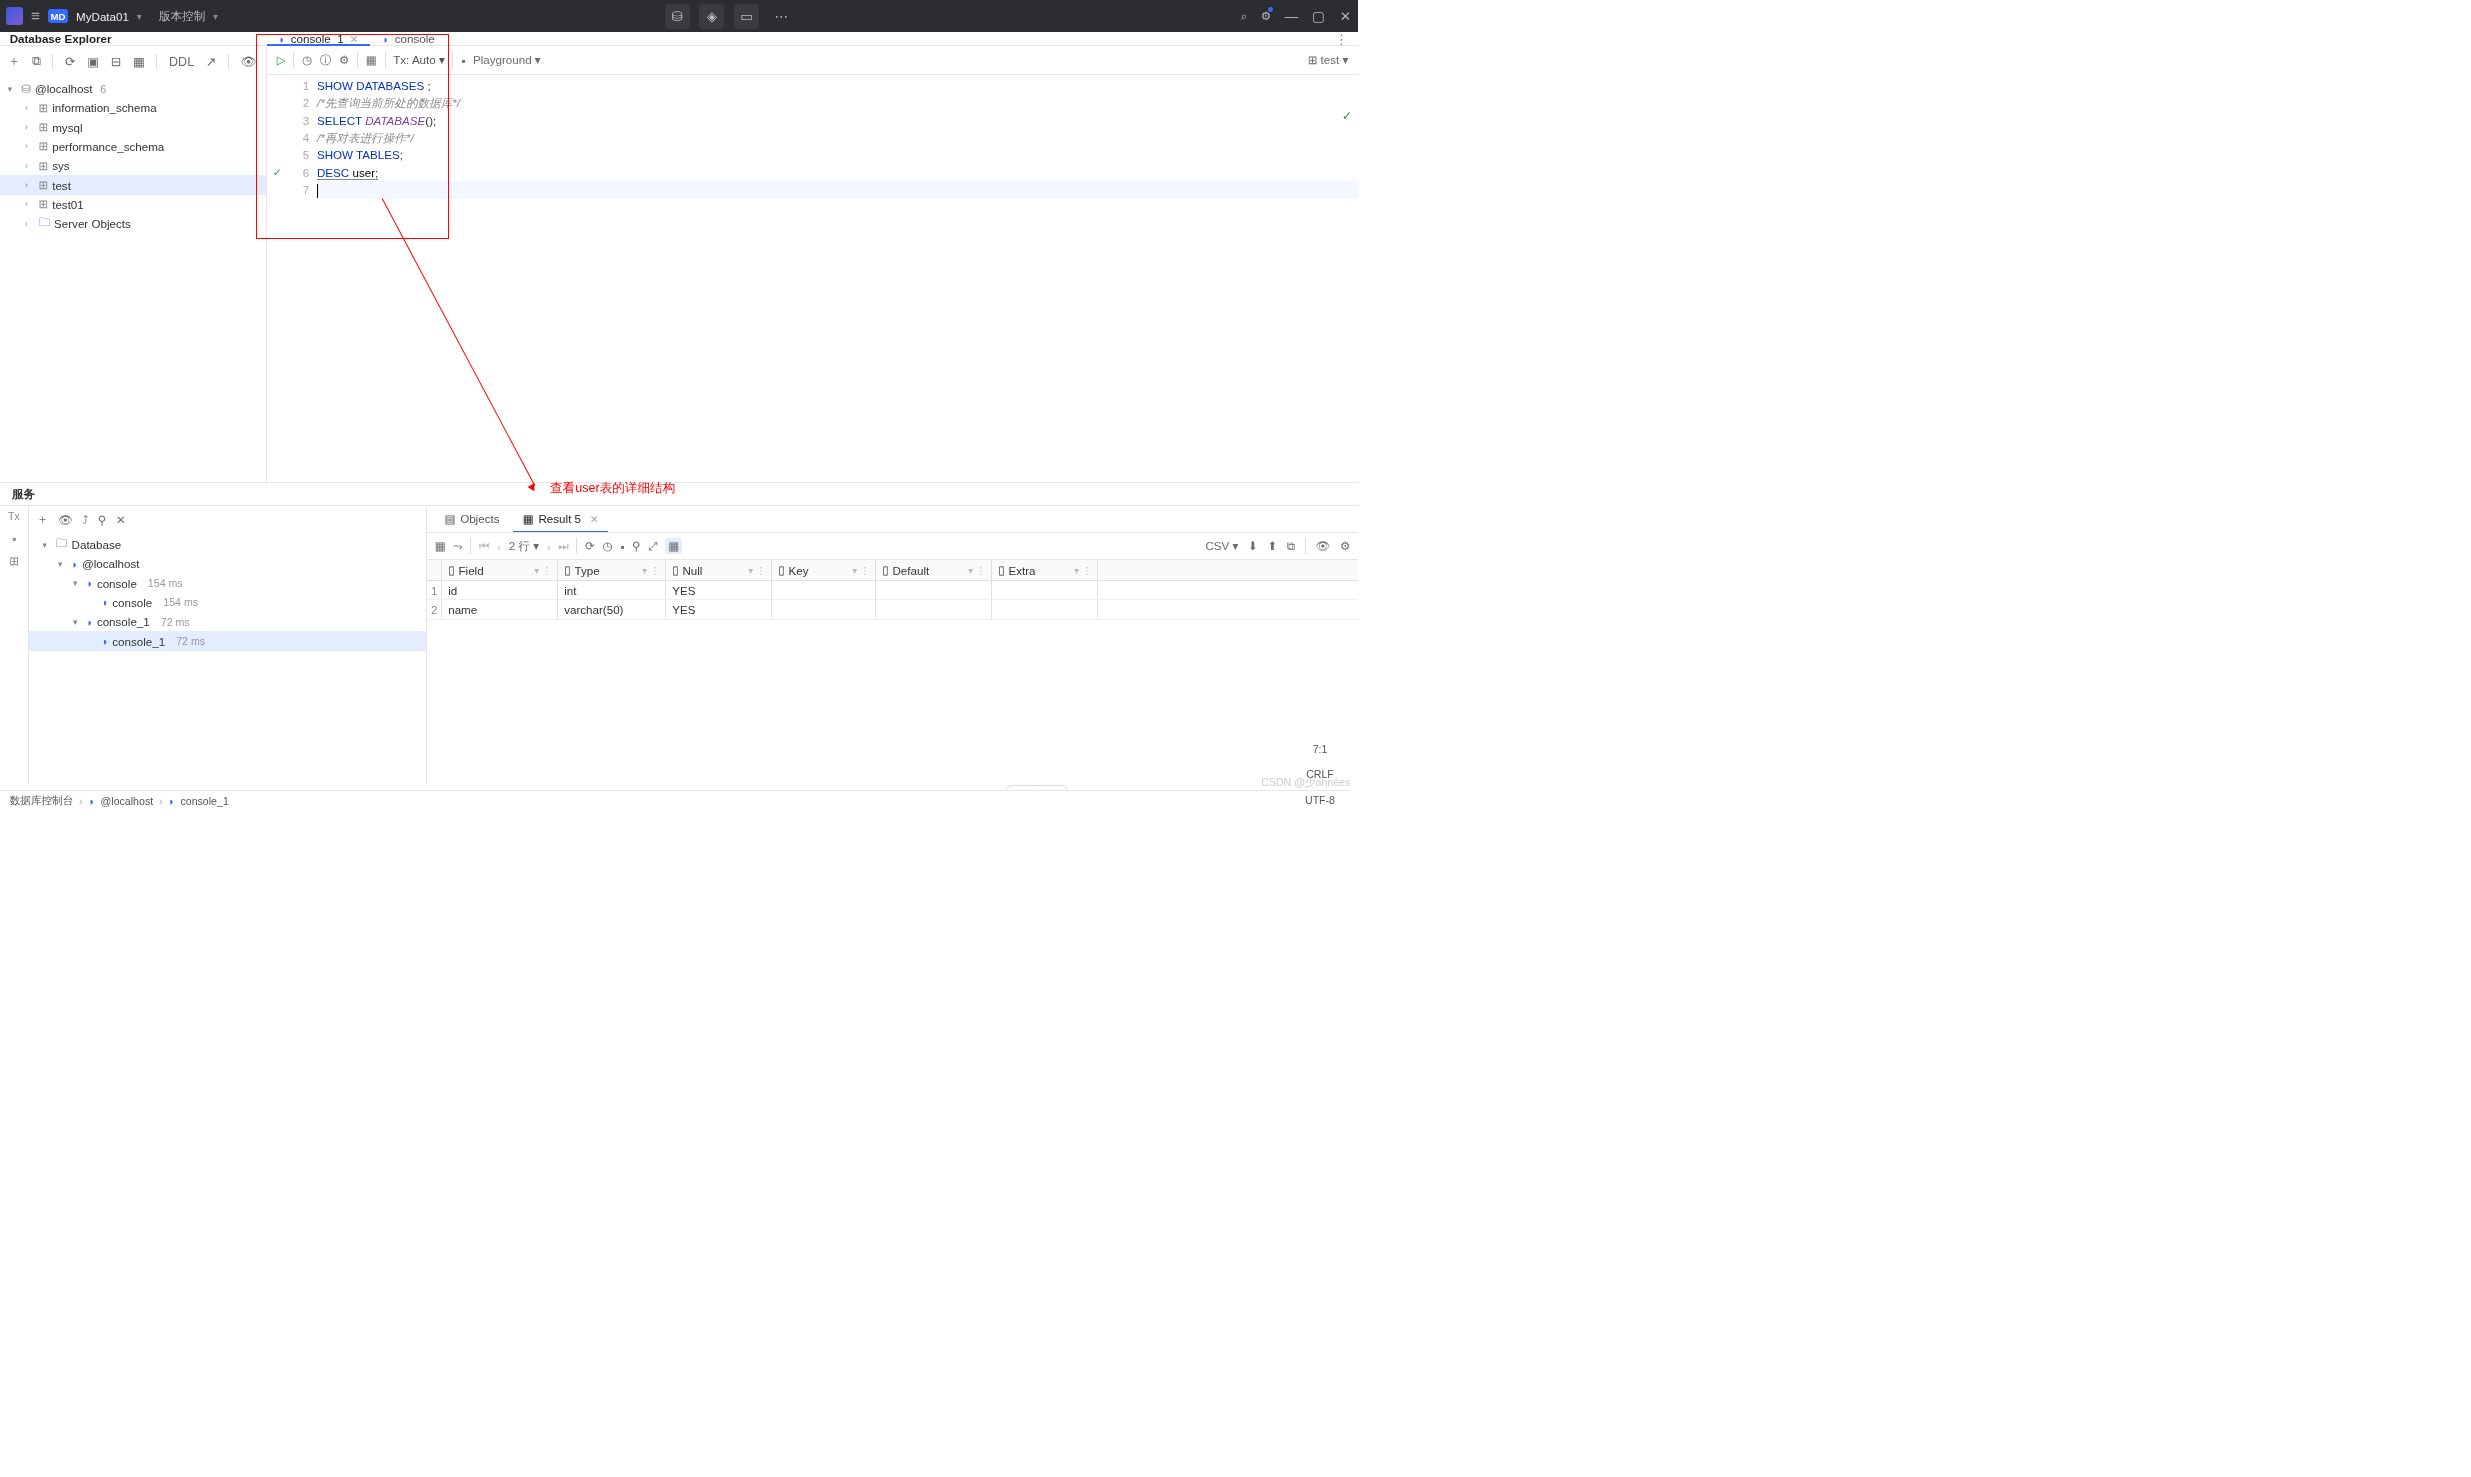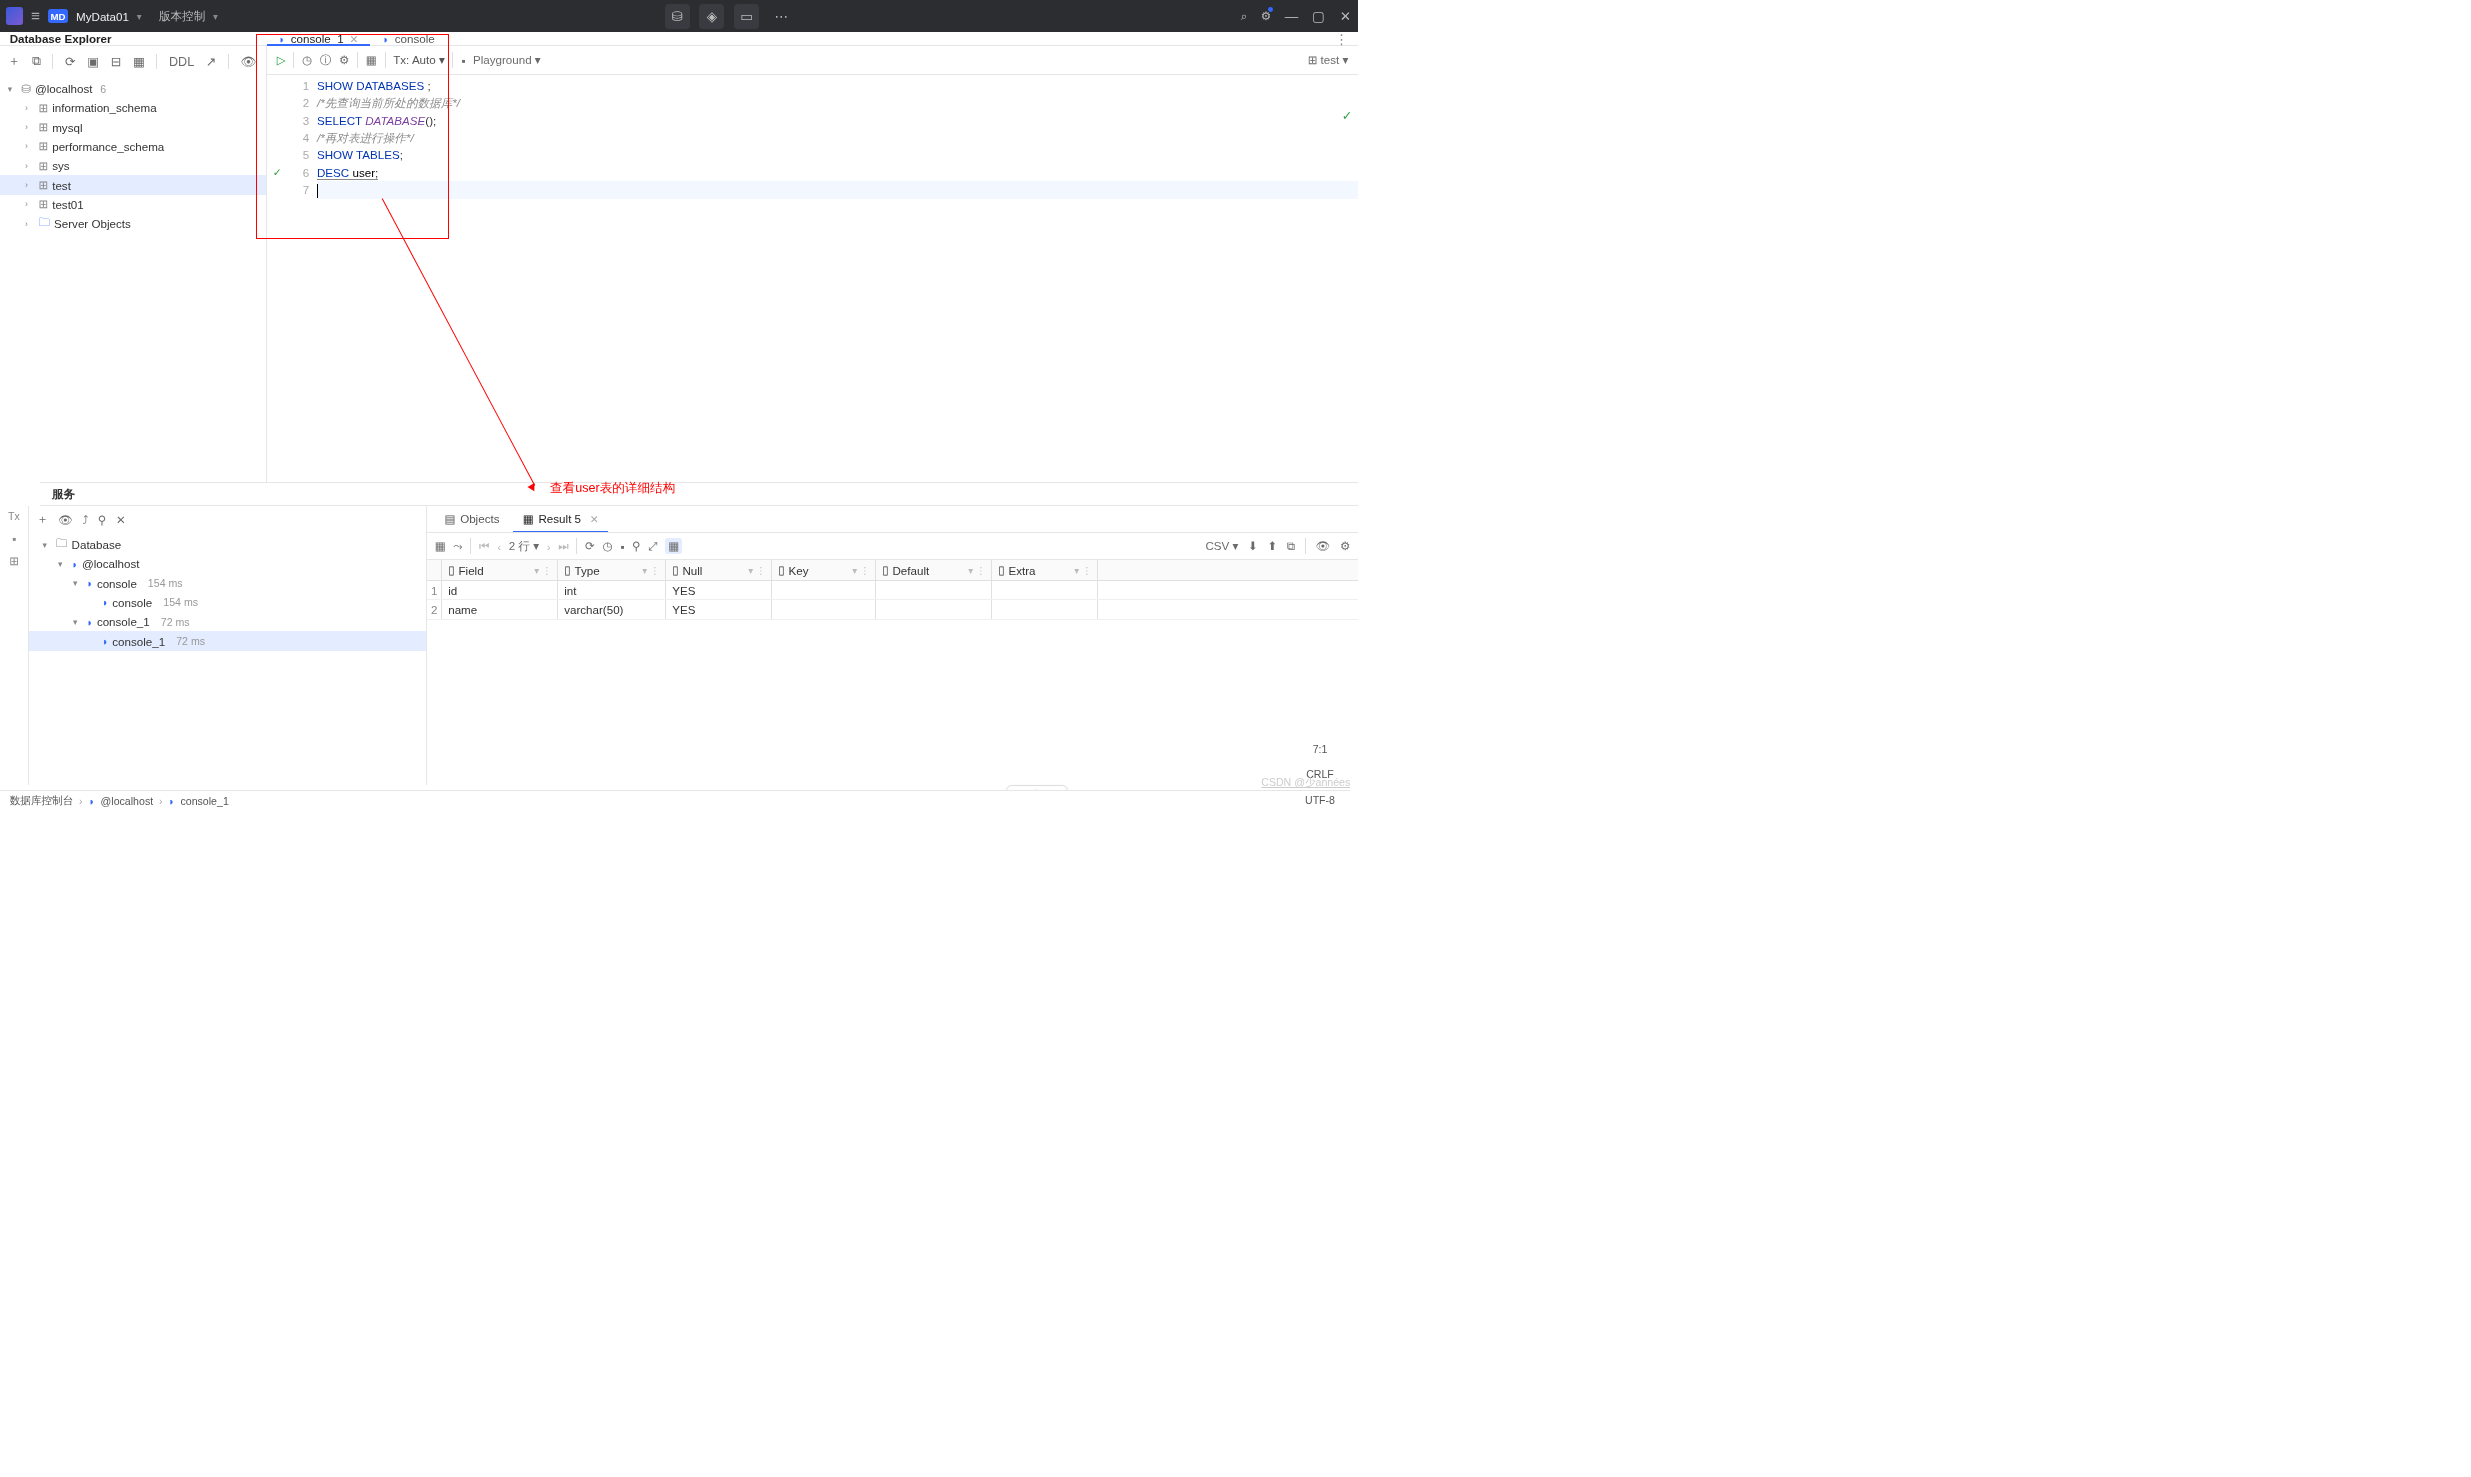--- a/index.html
+++ b/index.html
@@ -68,21 +68,21 @@
 .cursor { display: inline-block; width: 1px; height: 13.5px; background: #000; vertical-align: middle; }
 .editor-status { position: absolute; top: 33px; right: 5.8px; color: #2a9e44; font-size: 12.6px; }
 
 
 .redbox { position: absolute; border: 1.9px solid #ff0000; pointer-events: none; }
 .red-arrow-line { position: absolute; background: #ff0000; height: 1.4px; transform-origin: left center; pointer-events: none; }
 .red-arrow-head { position: absolute; width: 0; height: 0; border-left: 7.7px solid #ff0000; border-top: 4.8px solid transparent; border-bottom: 4.8px solid transparent; transform-origin: left center; pointer-events: none; }
 .red-label { position: absolute; color: #ff0000; font-size: 12.6px; pointer-events: none; }
 
 
-.services-header { height: 24px; border-top: 1px solid #e6e6e6; border-bottom: 1px solid #e6e6e6; display: flex; align-items: center; padding-left: 12px; font-weight: bold; font-size: 11.6px; margin-left: 40px; }
+.services-header { height: 24px; border-top: 1px solid #e6e6e6; border-bottom: 1px solid #e6e6e6; display: flex; align-items: center; padding-left: 12px; font-weight: bold; font-size: 11.6px; }
 
 
 .bottom-row { display: flex; height: 279px; }
 .services-left { width: 427px; border-right: 1px solid #e6e6e6; display: flex; flex-direction: column; }
 .services-tb { height: 27px; display: flex; align-items: center; gap: 9.7px; padding: 0 7.7px; color: #6b6b6b; }
 .services-tree { flex: 1; overflow: auto; padding-top: 1.9px; }
 .srow { display: flex; align-items: center; height: 19.3px; gap: 3.9px; cursor: pointer; }
 .srow.sel { background: #e4ecff; }
 .srow .tw { width: 9.7px; color: #888; font-size: 8.7px; }
 .srow .ms { color: #999; font-size: 10.6px; }
@@ -107,21 +107,21 @@
 .gextra { width: 106px; }
 .grid-row { display: flex; height: 19.3px; align-items: center; border-bottom: 1px solid #f0f0f0; }
 .nullv { color: #aaa; font-style: italic; }
 .filter-ic { margin-left: auto; color: #bbb; font-size: 9.7px; }
 
 
 .statusbar { position: absolute; bottom: 0; left: 0; right: 8px; height: 21px; border-top: 1px solid #e6e6e6; display: flex; align-items: center; padding: 0 9.7px; font-size: 10.6px; color: #555; background: #fff; }
 .statusbar .crumb { display: flex; align-items: center; gap: 5.8px; }
 .statusbar .chv { color: #aaa; }
 .statusbar .right { margin-left: auto; display: flex; gap: 13.5px; align-items: center; flex-direction: column; }
-.watermark { position: absolute; right: 7.7px; bottom: 21px; color: #ccc; font-size: 10.6px; text-decoration: underline; }
+.watermark { position: absolute; right: 7.7px; bottom: 21px; color: #ccc; font-size: 10.6px; }
 
 
 .float-bar { position: absolute; right: 290px; bottom: 3.9px; display: flex; gap: 7.7px; border: 1px solid #ddd; border-radius: 5.8px; padding: 2.9px 7.7px; background: #fff; box-shadow: 0 1px 3.9px rgba(0,0,0,.05); color: #888; }
 </style>
 </head>
 <body>
 
 <div class="titlebar">
   <div class="left">
     <span class="logo"></span>

